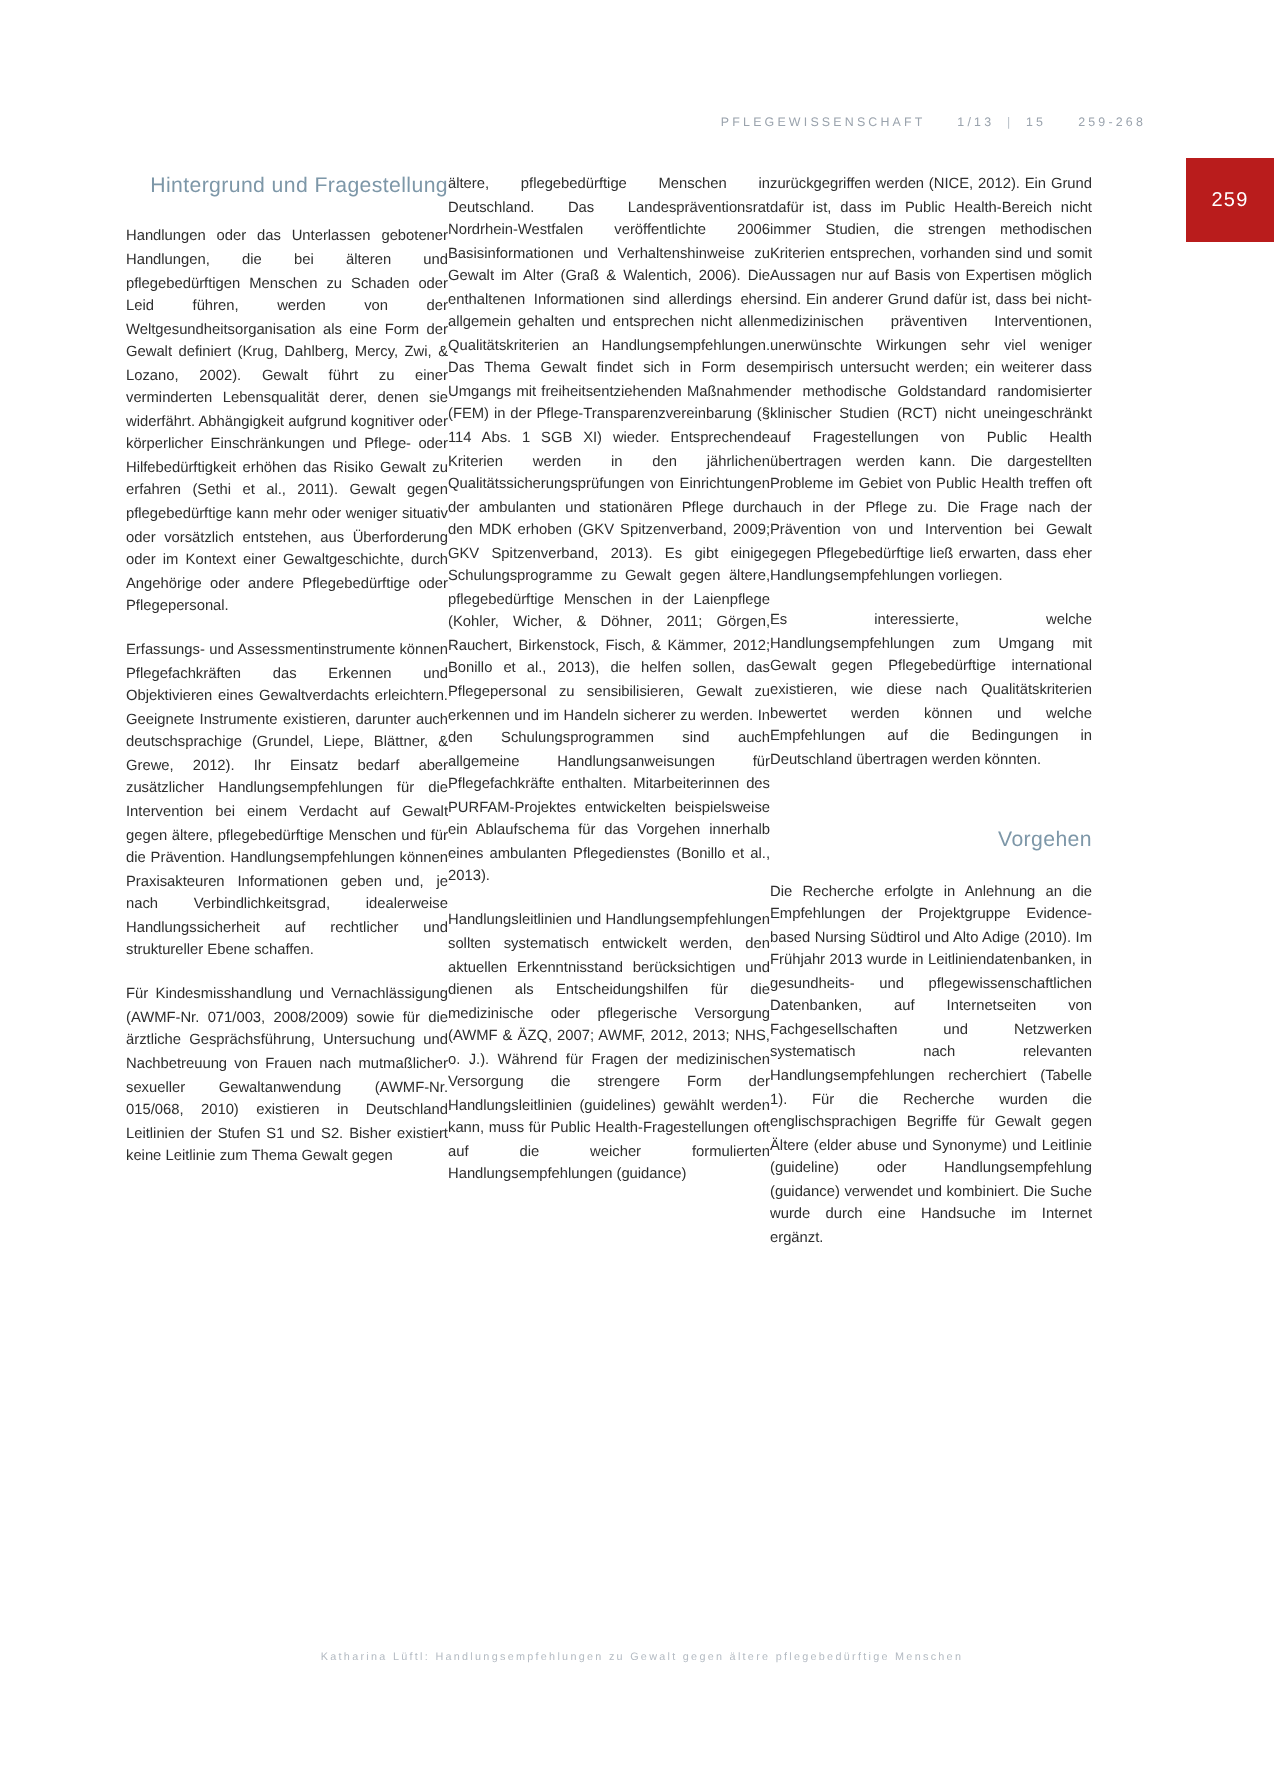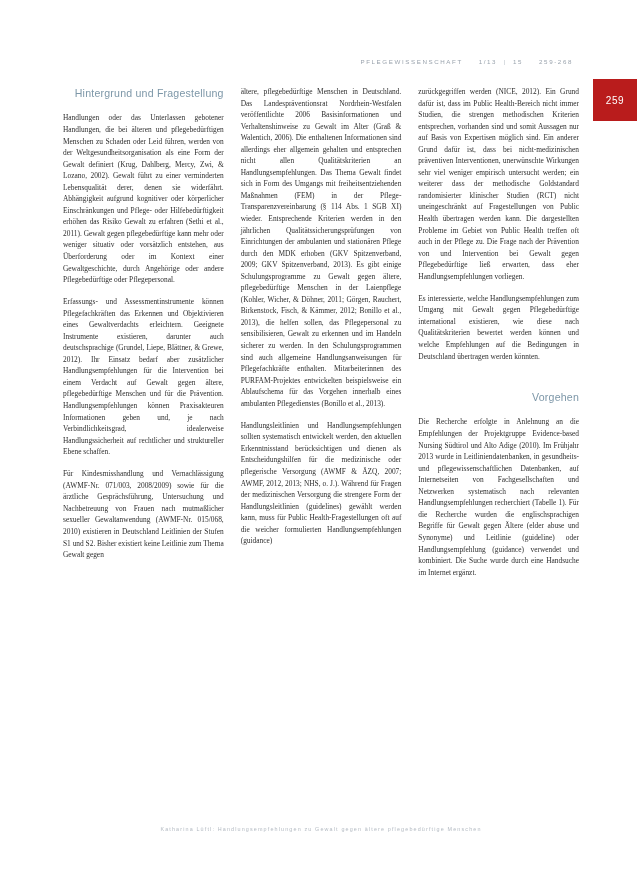--- a/index.html
+++ b/index.html
@@ -60,21 +60,20 @@
   }
 
   
   .columns {
     position: absolute;
     left: 63px;
     top: 86px;
     width: 516px;
     height: 722px;
     display: flex;
-    gap: 17px;
   }
   .col {
     width: 161px;
     display: block;
   }
 
   h2.section-head {
     margin: 0 0 12px 0;
     font-size: 10.6px;
     line-height: 14.4px;
@@ -89,21 +88,21 @@
   }
 
   p.body {
     margin: 0 0 10.5px 0;
     font-size: 7.4px;
     line-height: 11.55px;
     text-align: justify;
     text-justify: inter-word;
     hyphens: manual;
     color: #2e2e2e;
-    font-family: Liberation Serif, serif;
+    font-family: Liberation Sans, sans-serif;
   }
   p.body:last-child { margin-bottom: 0; }
 
   
   .footer {
     position: absolute;
     left: 63px;
     top: 826px;
     width: 516px;
     font-size: 5.4px;

